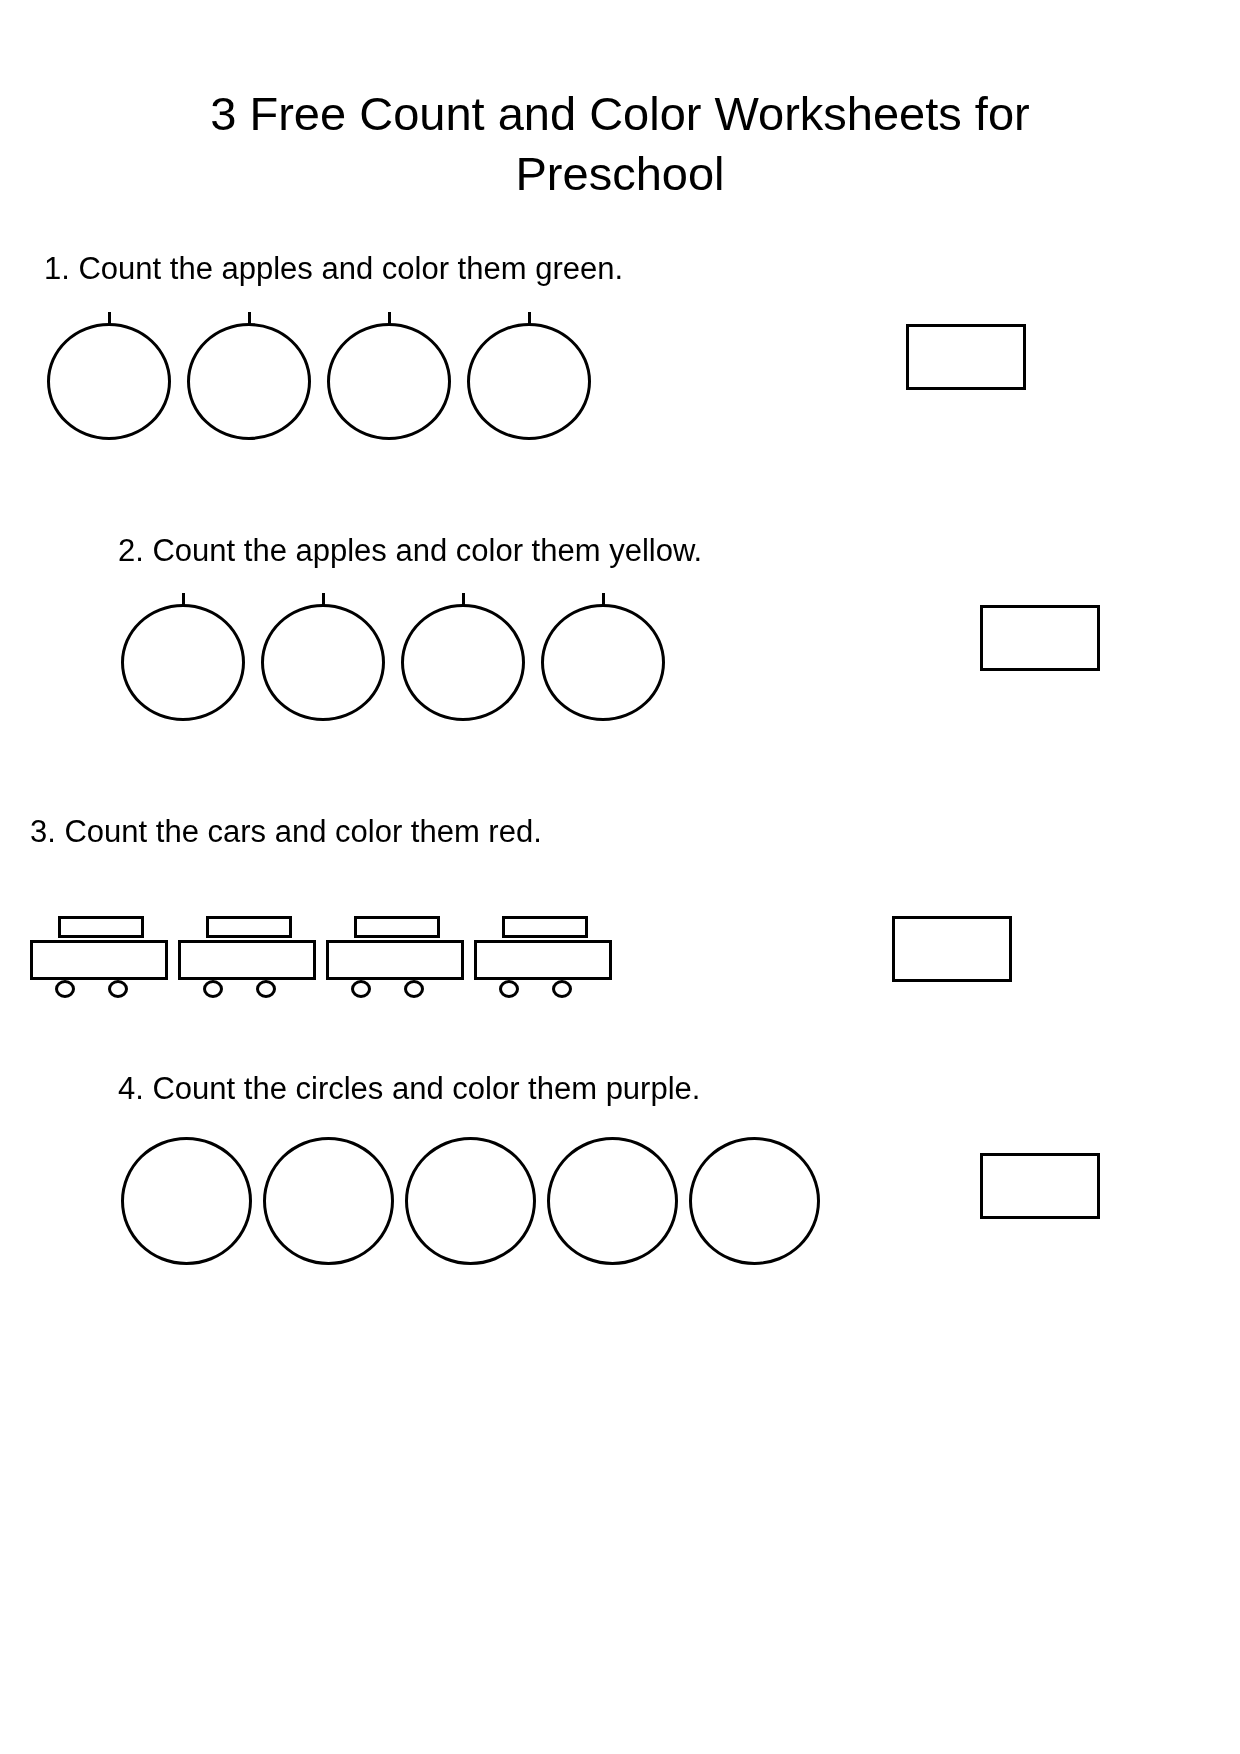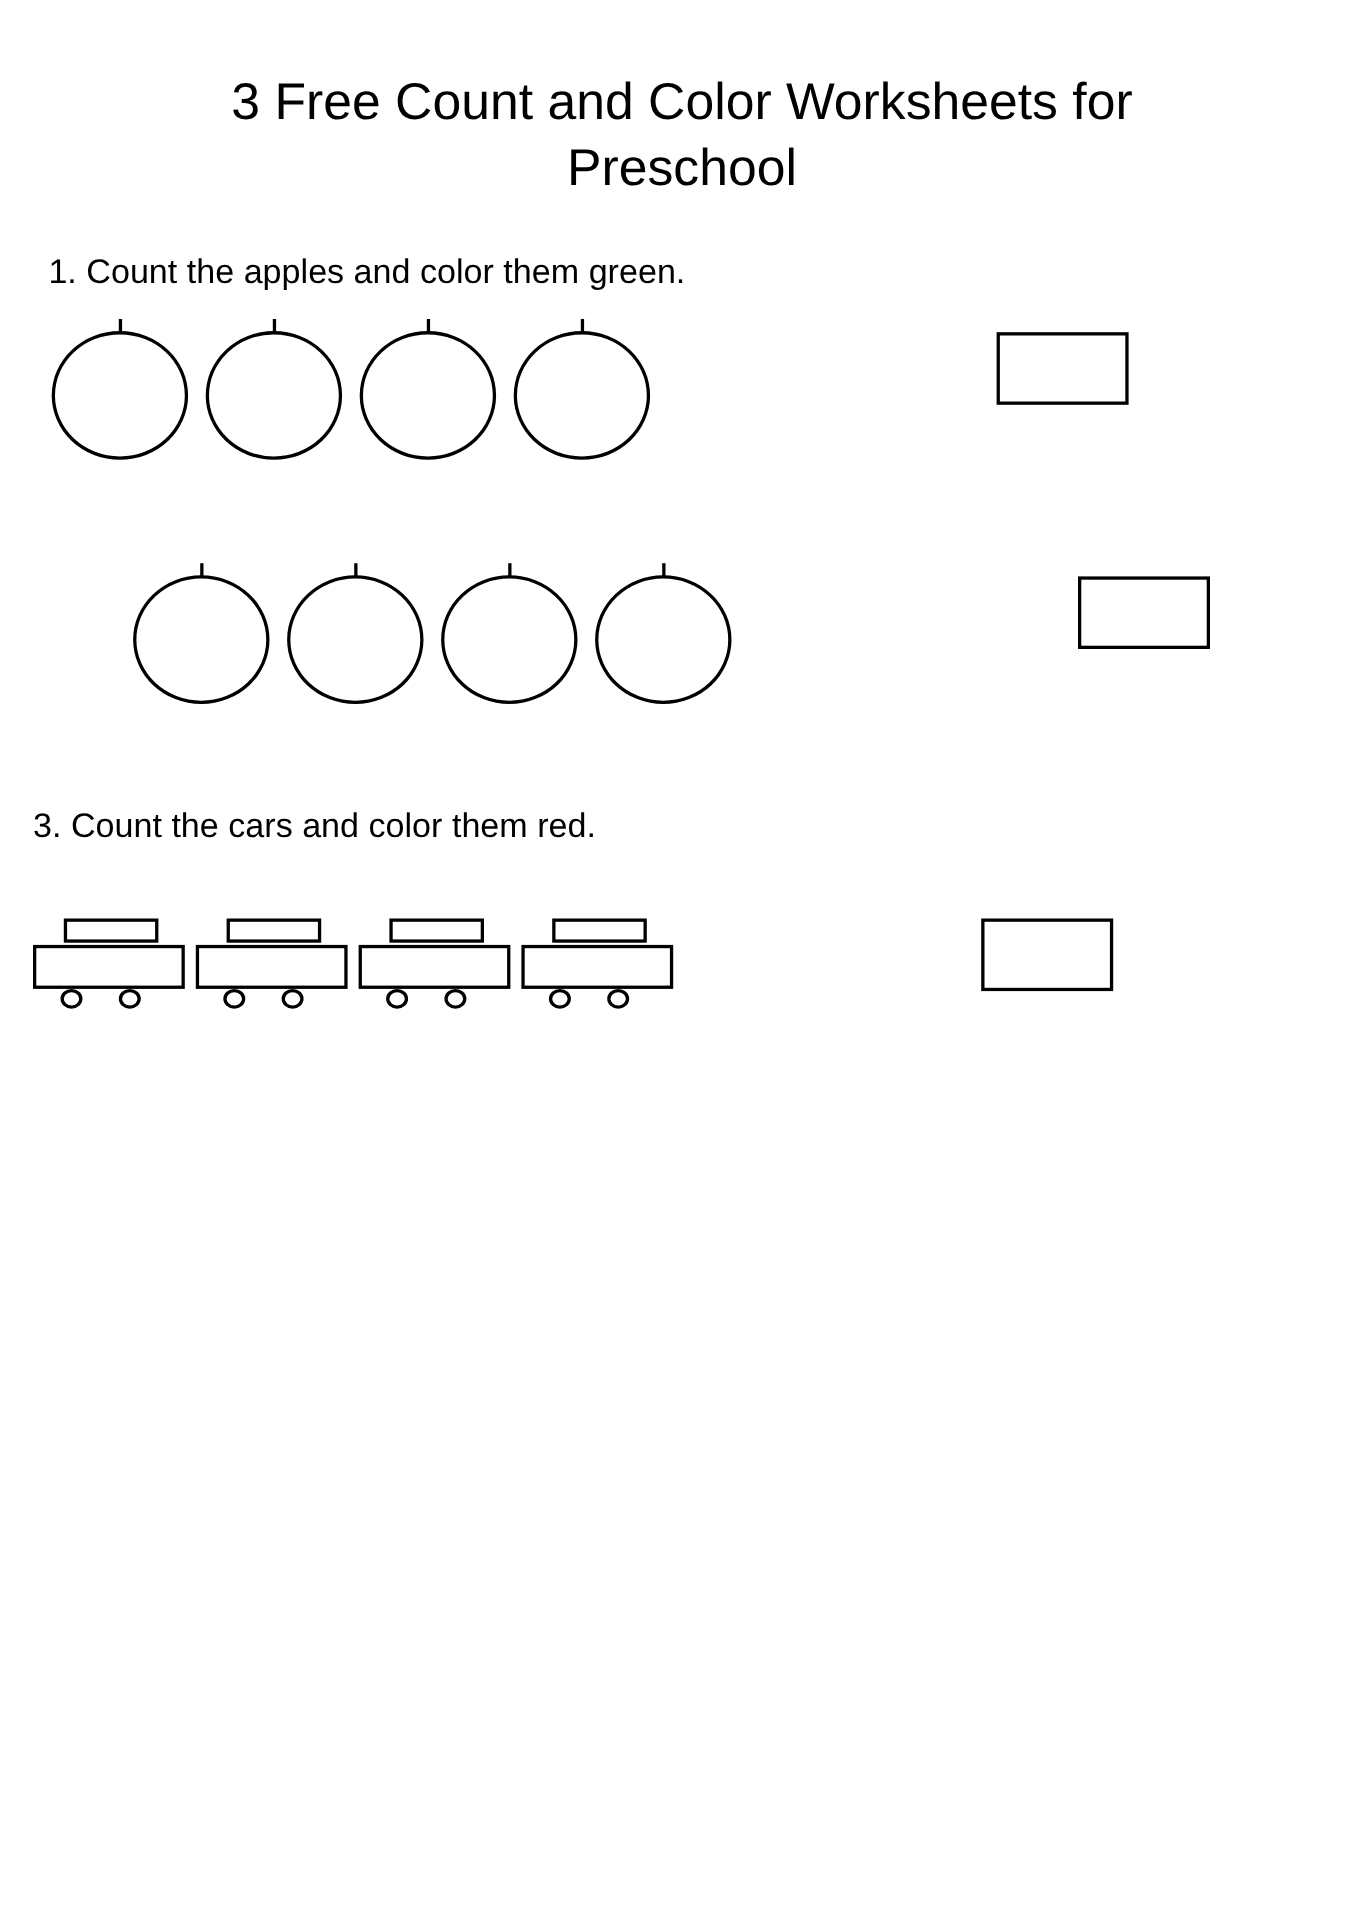--- a/index.html
+++ b/index.html
@@ -20,21 +20,21 @@
     height: 1754px;
     position: relative;
     box-sizing: border-box;
   }
   .title {
     text-align: center;
     font-size: 47px;
     line-height: 1.28;
     font-weight: normal;
     margin: 0;
-    padding: 62px 150px 0 150px;
+    padding: 84px 150px 0 150px;
     letter-spacing: 0px;
   }
   .questions {
     margin-top: 46px;
   }
   .question {
     position: relative;
     padding: 0 0 0 118px;
     margin-bottom: 0;
   }
@@ -174,20 +174,21 @@
           <div class="apple">
               <span class="stem"></span>
               <span class="body"></span>
             </div>
         </div>
         <div class="answer-box" style="left: 862px; top: 14px;"></div>
       </div>
     </div>
 
     <div class="question" style="margin-bottom: 72px;">
+      <p class="q-prompt">2. Count the apples and color them yellow.</p>
       <div class="q-row">
         <div class="shapes">
           <div class="apple">
               <span class="stem"></span>
               <span class="body"></span>
             </div>
           <div class="apple">
               <span class="stem"></span>
               <span class="body"></span>
             </div>
@@ -230,15 +231,38 @@
             <span class="cabin"></span>
             <span class="body"></span>
             <span class="wheel left"></span>
             <span class="wheel right"></span>
           </div>
         </div>
         <div class="answer-box" style="left: 862px; top: 44px;"></div>
       </div>
     </div>
 
+    <div class="question">
+      <p class="q-prompt">4. Count the circles and color them purple.</p>
+      <div class="q-row">
+        <div class="shapes" style="gap: 0px; top: 8px;">
+          <div class="circle">
+              <span class="body"></span>
+            </div>
+          <div class="circle">
+              <span class="body"></span>
+            </div>
+          <div class="circle">
+              <span class="body"></span>
+            </div>
+          <div class="circle">
+              <span class="body"></span>
+            </div>
+          <div class="circle">
+              <span class="body"></span>
+            </div>
+        </div>
+        <div class="answer-box" style="left: 862px; top: 24px;"></div>
+      </div>
+    </div>
 
   </div>
 </div>
 
 </body></html>

